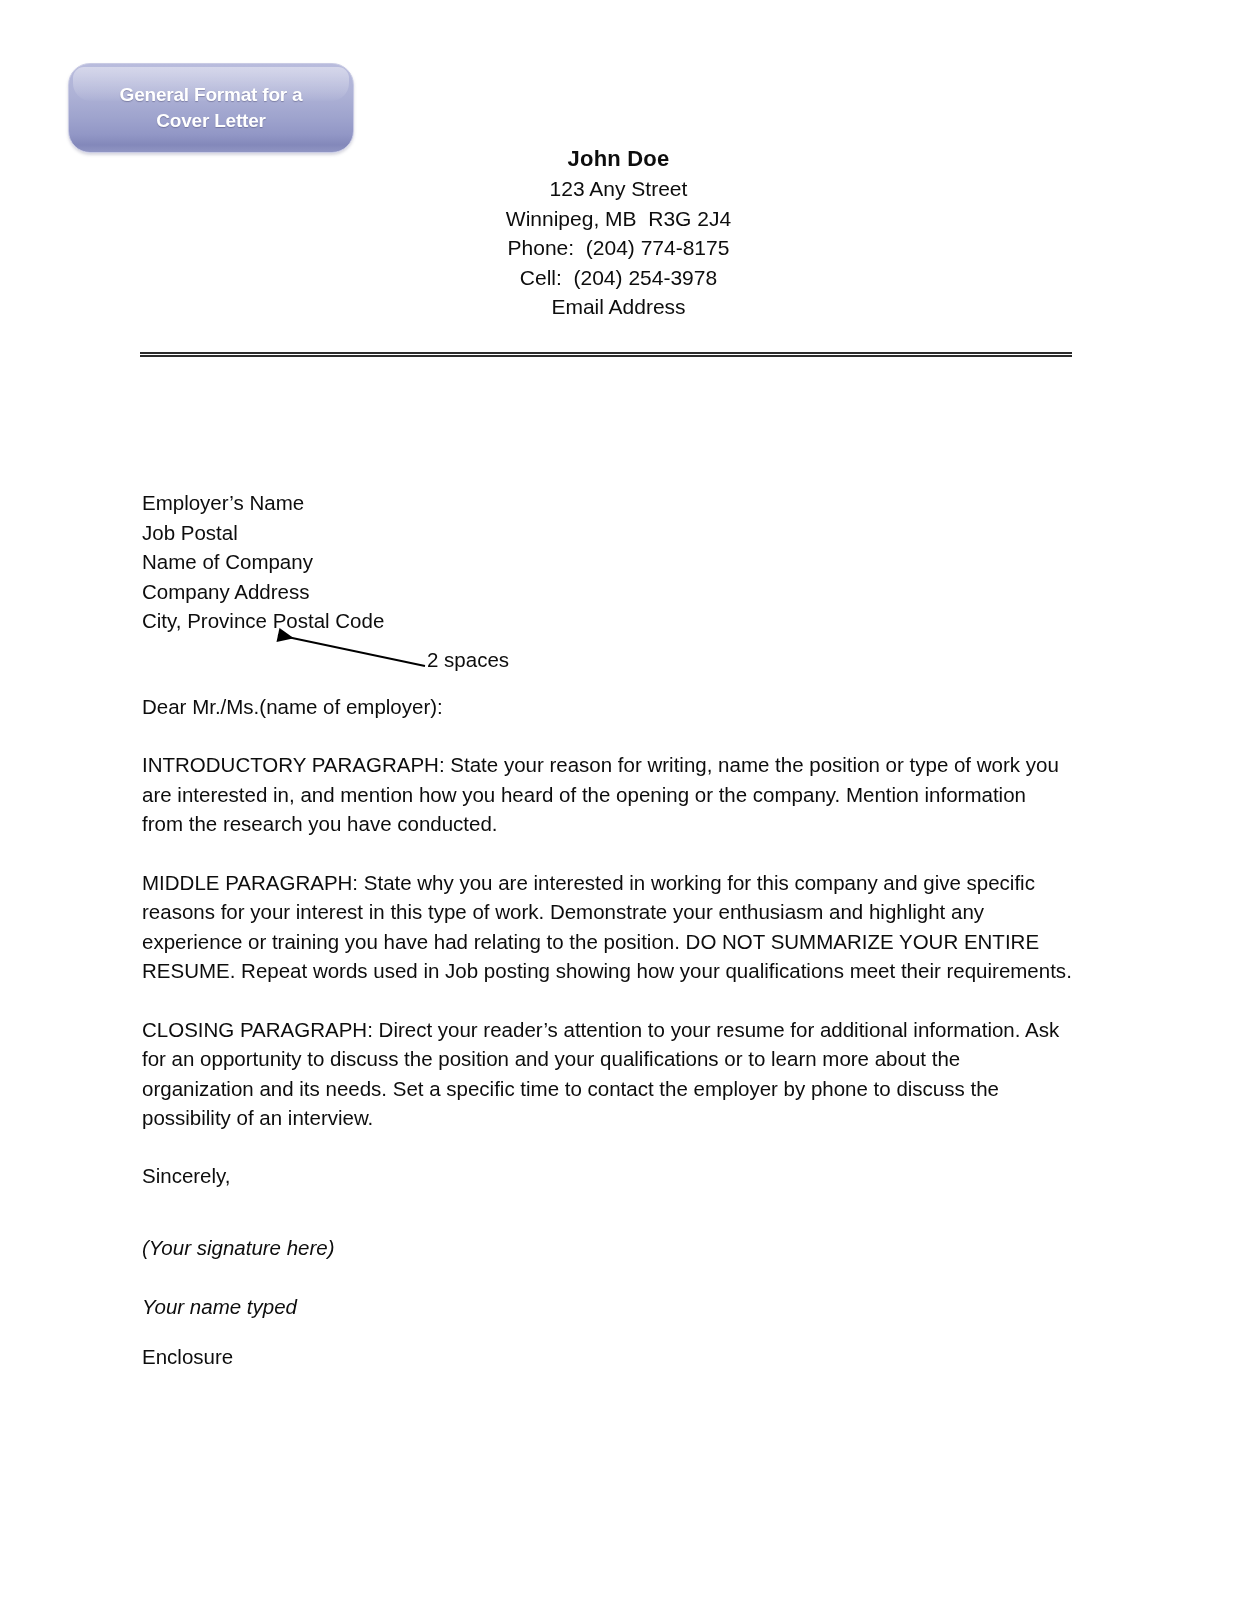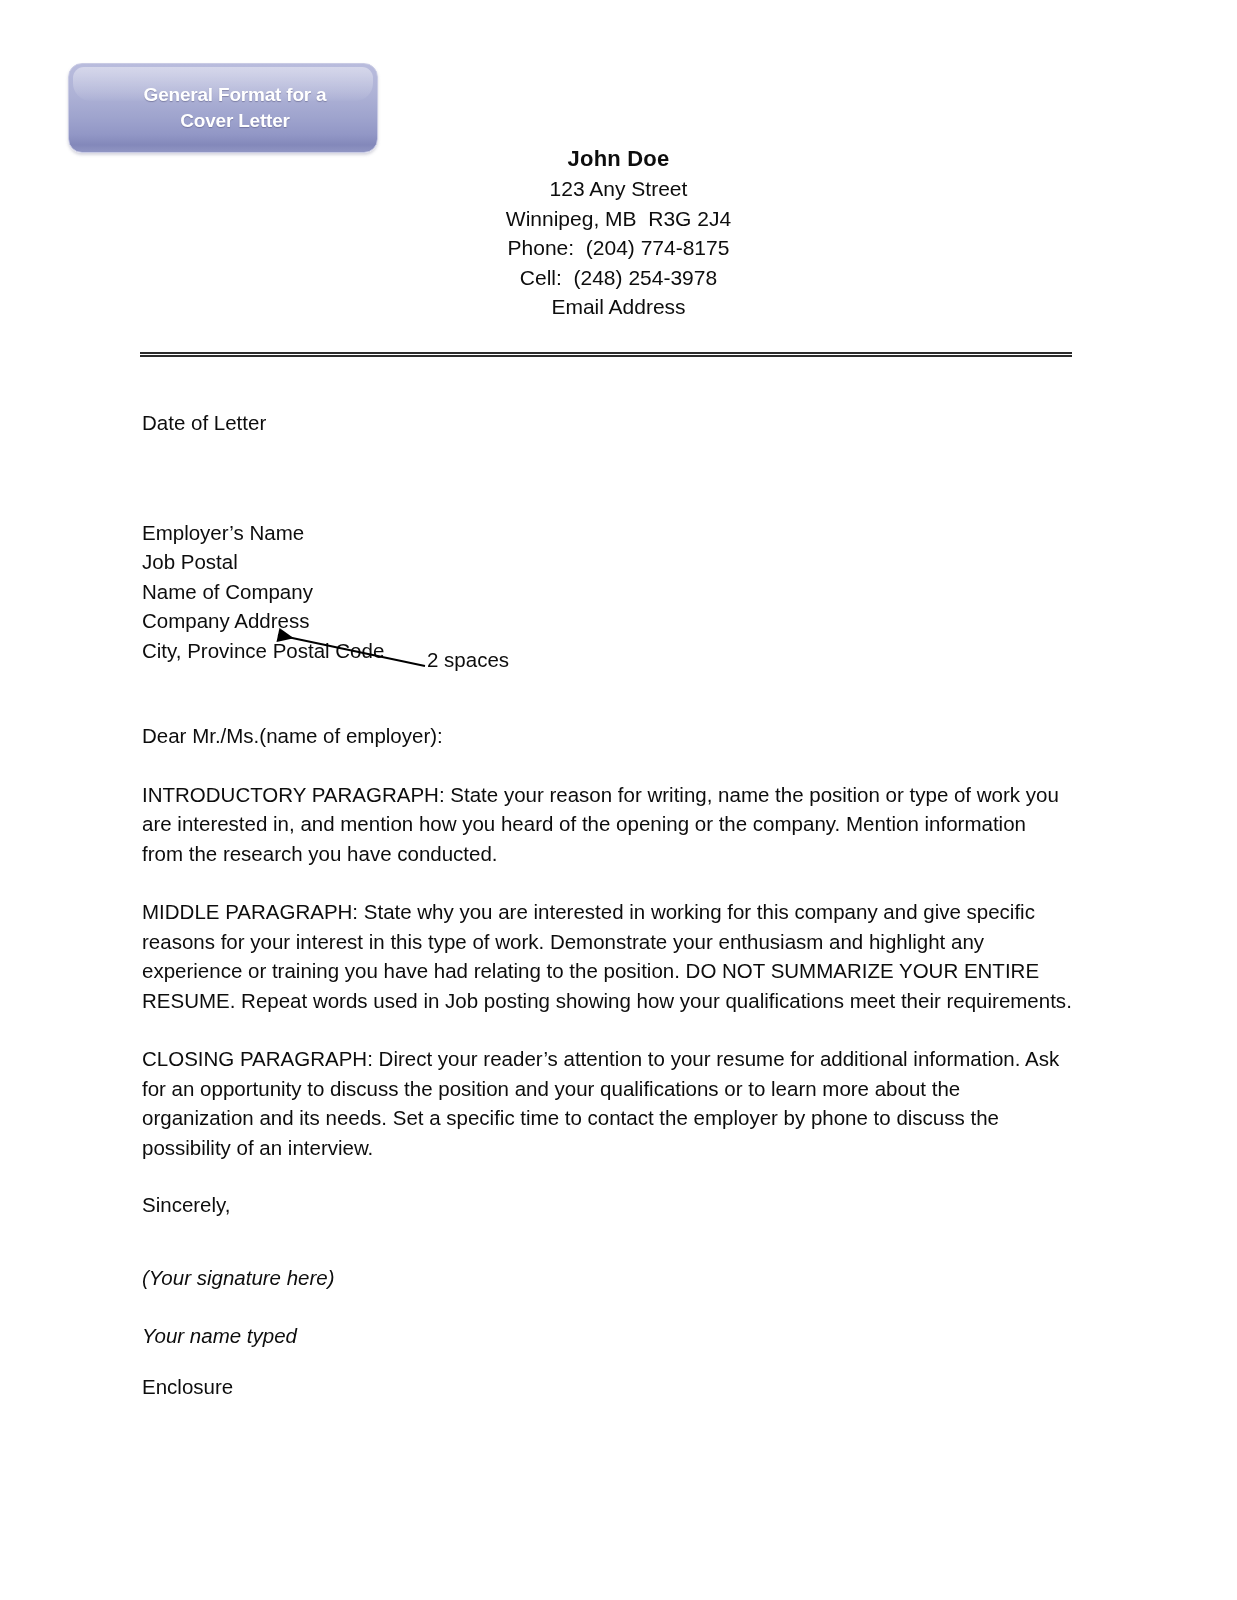--- a/index.html
+++ b/index.html
@@ -19,35 +19,34 @@
     overflow: hidden;
   }
 
   
   .badge {
     position: absolute;
     left: 68px;
     top: 63px;
     width: 284px;
     height: 88px;
-    border-radius: 14px;
+    border-radius: 22px;
     background: linear-gradient(to bottom,
                 #b9bcdd 0%,
                 #aeb2d6 34%,
                 #9ea3cd 62%,
                 #9297c6 80%,
                 #8388ba 92%,
                 #9095c3 100%);
     border: 1px solid #c9cbe4;
     box-shadow: 0 2px 3px rgba(120,120,150,0.30);
     display: flex;
     flex-direction: column;
     align-items: center;
     justify-content: center;
-    padding-left: 24px;
   }
   .badge::before {
     content: "";
     position: absolute;
     left: 4px; right: 4px; top: 3px;
     height: 34px;
     border-radius: 11px 11px 18px 18px;
     background: linear-gradient(to bottom, rgba(255,255,255,0.42), rgba(255,255,255,0.02));
     pointer-events: none;
   }
@@ -150,29 +149,28 @@
   <div class="badge">
     <div class="badge-line">General Format for a</div>
     <div class="badge-line">Cover Letter</div>
   </div>
 
   <div class="letterhead">
     <div class="lh-name">John Doe</div>
     <div class="lh-line">123 Any Street</div>
     <div class="lh-line">Winnipeg, MB  R3G 2J4</div>
     <div class="lh-line">Phone:  (204) 774-8175</div>
-    <div class="lh-line">Cell:  (248) 254-3978</div>
+    <div class="lh-line">Cell:  (204) 254-3978</div>
     <div class="lh-line">Email Address</div>
   </div>
 
   <div class="divider"></div>
 
   <div class="body-area">
 
-    <div class="blk sp-date">Date of Letter</div>
 
     <div class="blk sp-recipient">
       <div>Employer’s Name</div>
       <div>Job Postal</div>
       <div>Name of Company</div>
       <div>Company Address</div>
       <div>City, Province  Postal Code</div>
     </div>
 
     <div class="blk sp-salutation">Dear Mr./Ms.(name of employer):</div>

